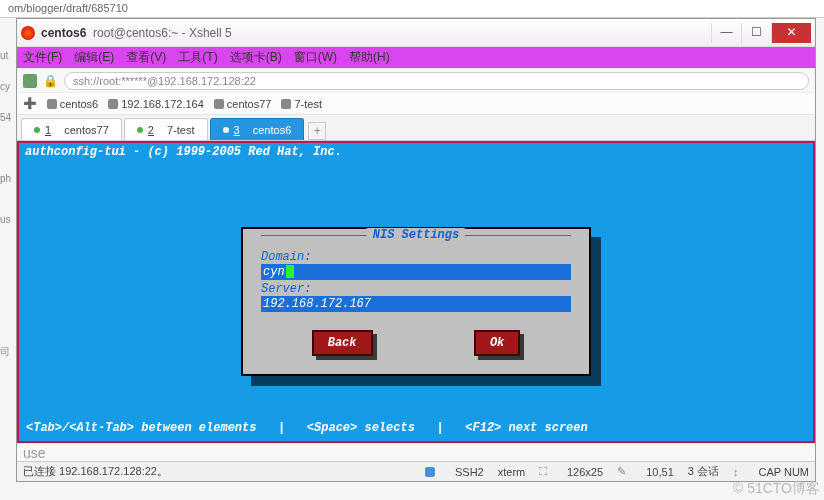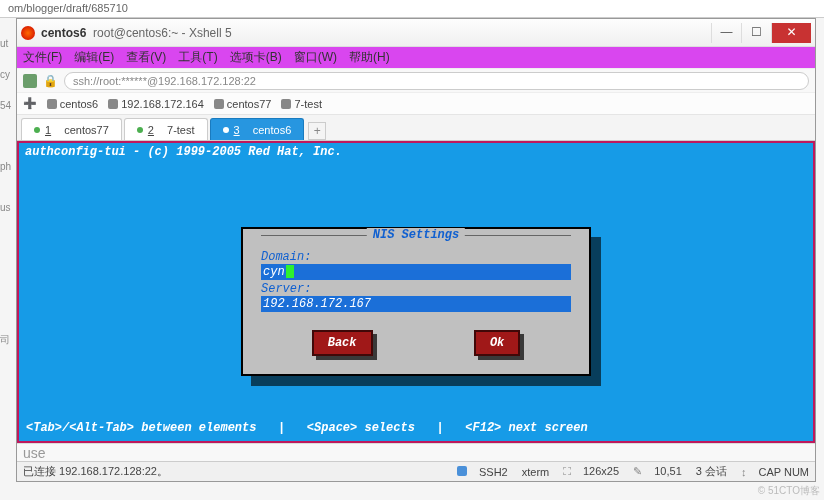--- a/index.html
+++ b/index.html
@@ -1,19 +1,19 @@
 <!DOCTYPE html>
 <html><head>
 <meta charset="utf-8">
 <style>
 * { box-sizing: border-box; margin: 0; padding: 0; }
 body { font-family: "Microsoft YaHei", Arial, sans-serif; font-size: 12px; background: #f5f5f5; width: 824px; height: 500px; overflow: hidden; position: relative; }
 
 .browser-top { position: absolute; top: 0; left: 0; right: 0; height: 18px; background: #fff; border-bottom: 1px solid #ccc; font-size: 11px; padding: 2px 8px; color: #666; }
-.left-gutter { position: absolute; left: 0; top: 18px; bottom: 0; width: 16px; background: #f5f5f5; font-size: 10px; color: #888; }
+.left-gutter { position: absolute; left: 0; top: 30px; bottom: 0; width: 16px; background: #f5f5f5; font-size: 10px; color: #888; }
 .left-gutter div { margin-top: 20px; }
 
 .xshell-window { position: absolute; left: 16px; top: 18px; right: 8px; bottom: 18px; background: #fff; border: 1px solid #999; display: flex; flex-direction: column; }
 
 .title-bar { height: 28px; background: linear-gradient(#fdfdfd, #f0f0f0); display: flex; align-items: center; padding: 0 4px; border-bottom: 1px solid #ddd; }
 .title-bar .icon { width: 14px; height: 14px; background: radial-gradient(circle, #ff6a00, #c00); border-radius: 50%; margin-right: 6px; }
 .title-bar .title-text { flex: 1; font-size: 12px; color: #333; }
 .win-btns { display: flex; }
 .win-btn { width: 30px; height: 20px; text-align: center; line-height: 18px; border-left: 1px solid #ddd; font-size: 12px; color: #555; }
 .win-btn.close { background: #c83232; color: #fff; width: 40px; }
@@ -46,24 +46,24 @@
 .dlg-row { display: flex; margin-bottom: 2px; flex-direction: column; }
 .dlg-label { color: #1060d0; width: 62px; }
 .dlg-input { flex: 1; background: #1b6fd8; color: #fff; padding: 0 2px; height: 16px; line-height: 16px; font-family: "Courier New", monospace; position: relative; }
 .cursor { display: inline-block; width: 8px; height: 13px; background: #2ef02e; vertical-align: middle; margin-left: 1px; }
 .dlg-btns { display: flex; justify-content: space-around; margin-top: 18px; }
 .tui-btn { background: #a01818; color: #fff; border: 2px solid #400808; padding: 4px 14px; font-family: "Courier New", monospace; font-weight: bold; box-shadow: 4px 4px 0 rgba(0,0,0,0.7); }
 
 .prompt-bar { height: 18px; background: #f8f8f8; border-top: 1px solid #ddd; font-size: 14px; color: #999; padding: 1px 6px; }
 .status-bar { height: 20px; background: #f0f0f0; border-top: 1px solid #ccc; display: flex; align-items: center; padding: 0 6px; font-size: 11px; color: #444; gap: 14px; }
 .status-bar .spacer { flex: 1; }
-.status-bar .seg { display: flex; gap: 12px; }
+.status-bar .seg { display: flex; align-items: center; gap: 20px; }
 .st-ic { width: 10px; height: 10px; background: #4a90d9; border-radius: 2px; }
 
-.bottom-watermark { position: absolute; bottom: 2px; right: 4px; font-size: 10px; color: #bbb; }
+.bottom-watermark { position: absolute; bottom: 2px; right: 4px; font-size: 14px; color: #bbb; }
 </style>
 </head>
 <body>
 
 <div class="browser-top">om/blogger/draft/685710</div>
 <div class="left-gutter">
   <div>ut</div>
     <div>cy</div>
     <div>54</div>
   <div style="margin-top:50px">ph</div>

